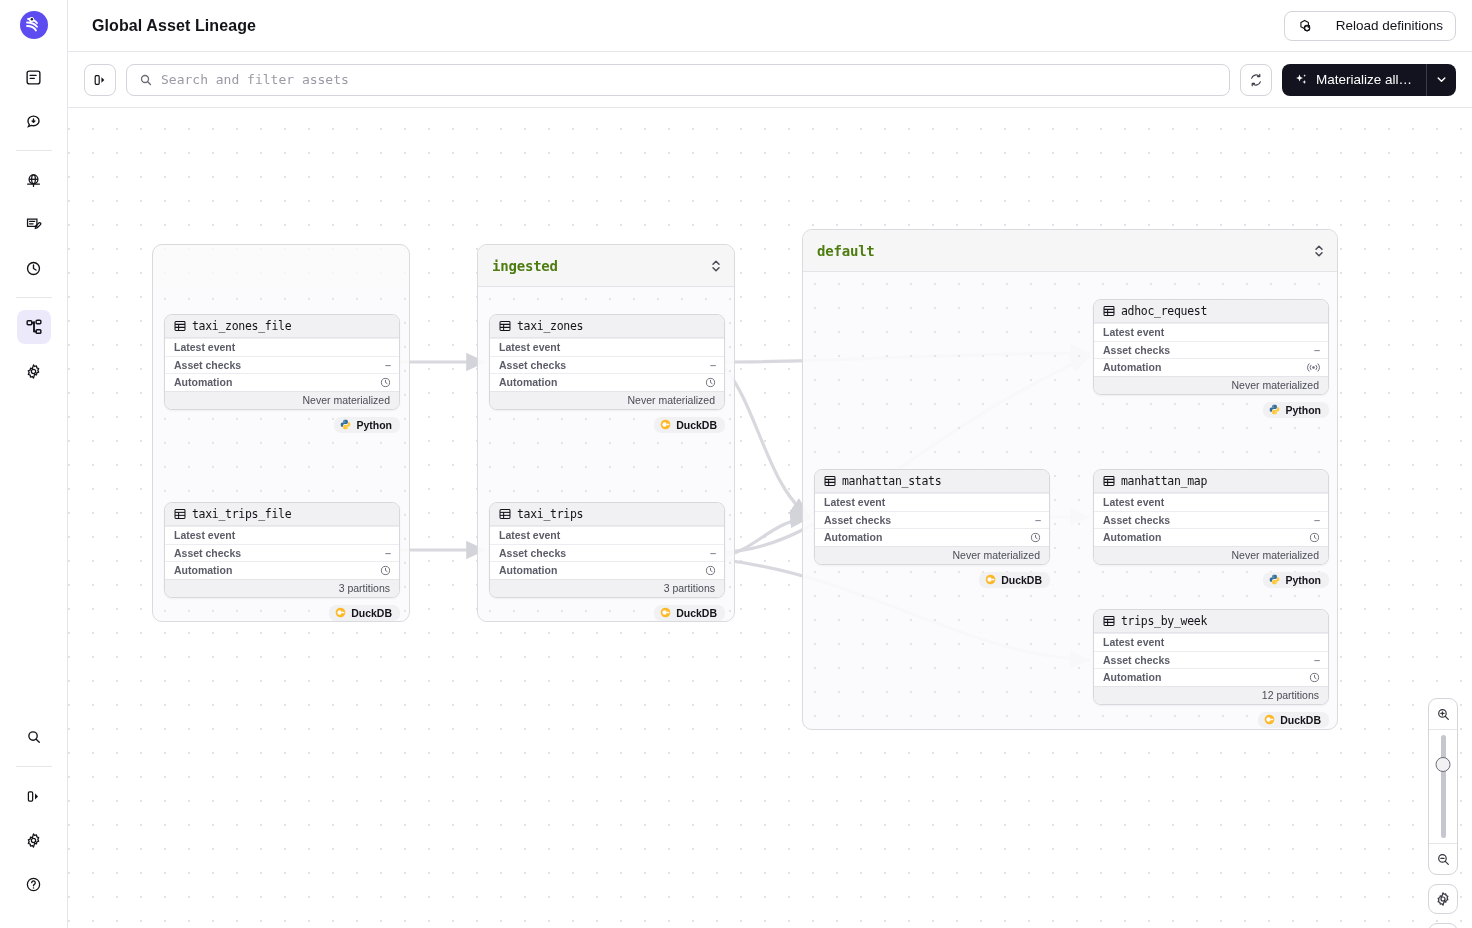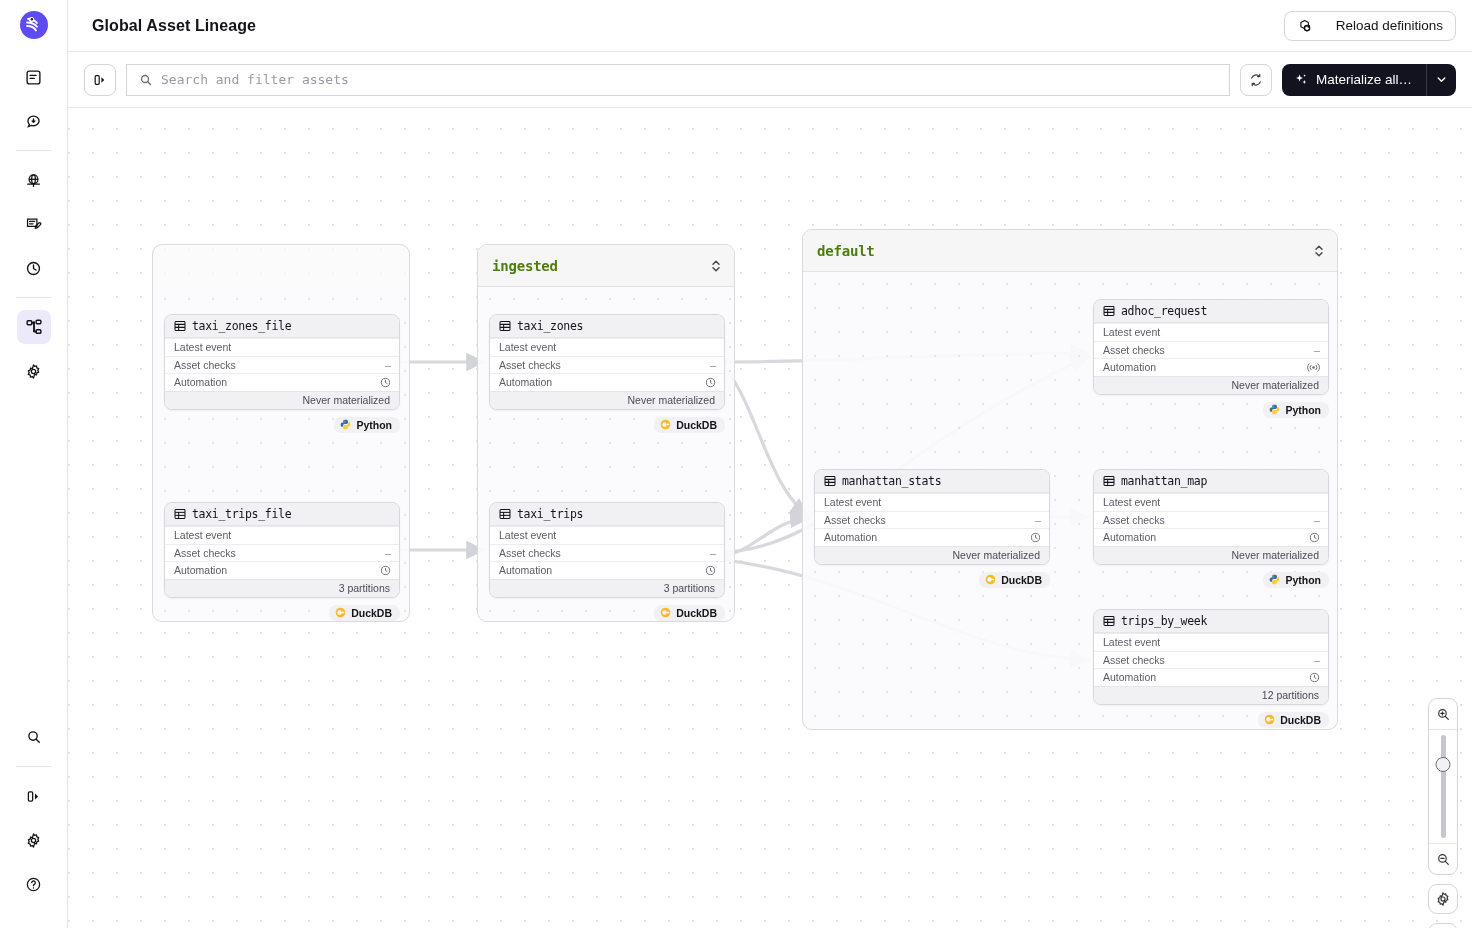--- a/index.html
+++ b/index.html
@@ -68,21 +68,21 @@
   }
   .icon-sq {
     width: 32px; height: 32px; flex: 0 0 32px;
     border: 1px solid #d4d4da; border-radius: 8px;
     background: #fff;
     display: flex; align-items: center; justify-content: center;
     cursor: pointer; color: #4c4c55;
   }
   .search-wrap {
     flex: 1 1 auto; height: 32px;
-    border: 1px solid #d4d4da; border-radius: 0;
+    border: 1px solid #d4d4da; border-radius: 8px;
     background: #fff;
     display: flex; align-items: center; gap: 8px;
     padding: 0 12px;
     min-width: 0;
   }
   .search-wrap input {
     border: 0; outline: 0; flex: 1 1 auto;
     font-family: "DejaVu Sans Mono", monospace;
     font-size: 13px; color: #13131a; background: transparent;
     min-width: 0;
@@ -162,20 +162,21 @@
     font-family: "DejaVu Sans Mono", monospace;
     font-size: 11.5px; font-weight: 400; color: #13131a; letter-spacing: -0.3px;
     white-space: nowrap; overflow: hidden; text-overflow: ellipsis;
   }
   .node-row {
     height: 17.5px;
     display: flex; align-items: center;
     padding: 0 8px 0 9px;
     font-size: 10.5px; color: #5c5c68;
     border-top: 1px solid #ededf1;
+    font-weight: bold;
   }
   .node-row:first-of-type { border-top: 0; }
   .node-row .rsp { flex: 1 1 auto; }
   .node-row .rval { color: #8c8c99; font-size: 11px; display: flex; align-items: center; }
   .node-foot {
     background: #f1f1f3;
     padding: 2px 9px 3px;
     font-size: 10.5px; color: #4b4b56;
     border-top: 1px solid #e4e4e9;
     text-align: right;

